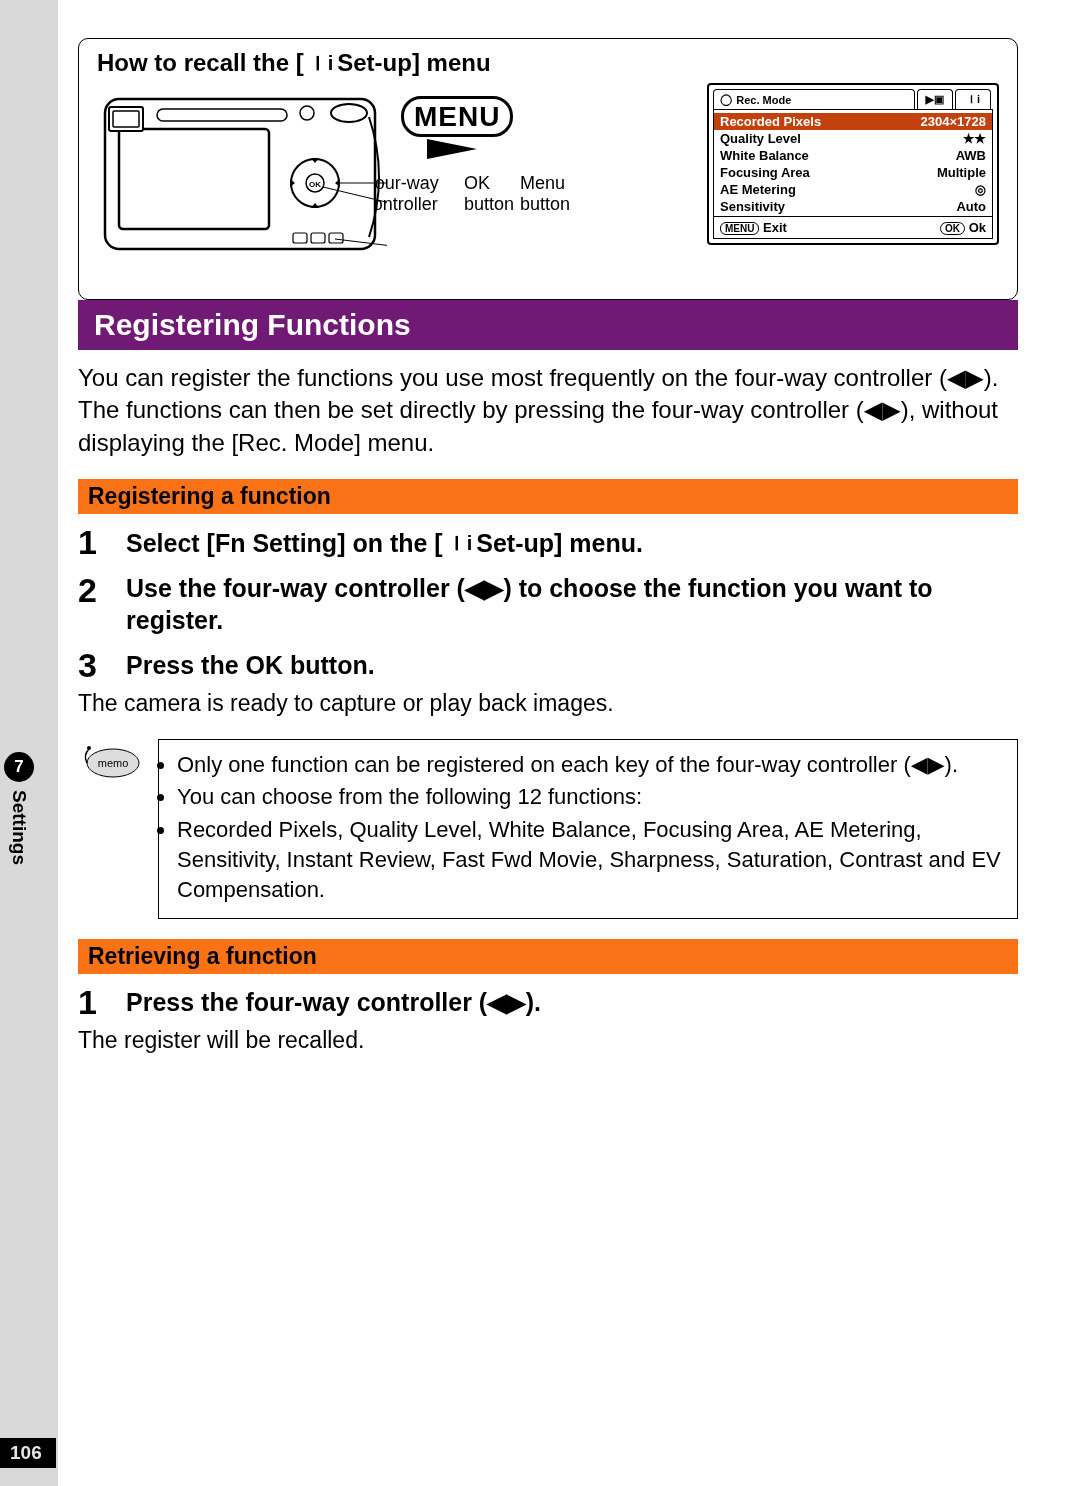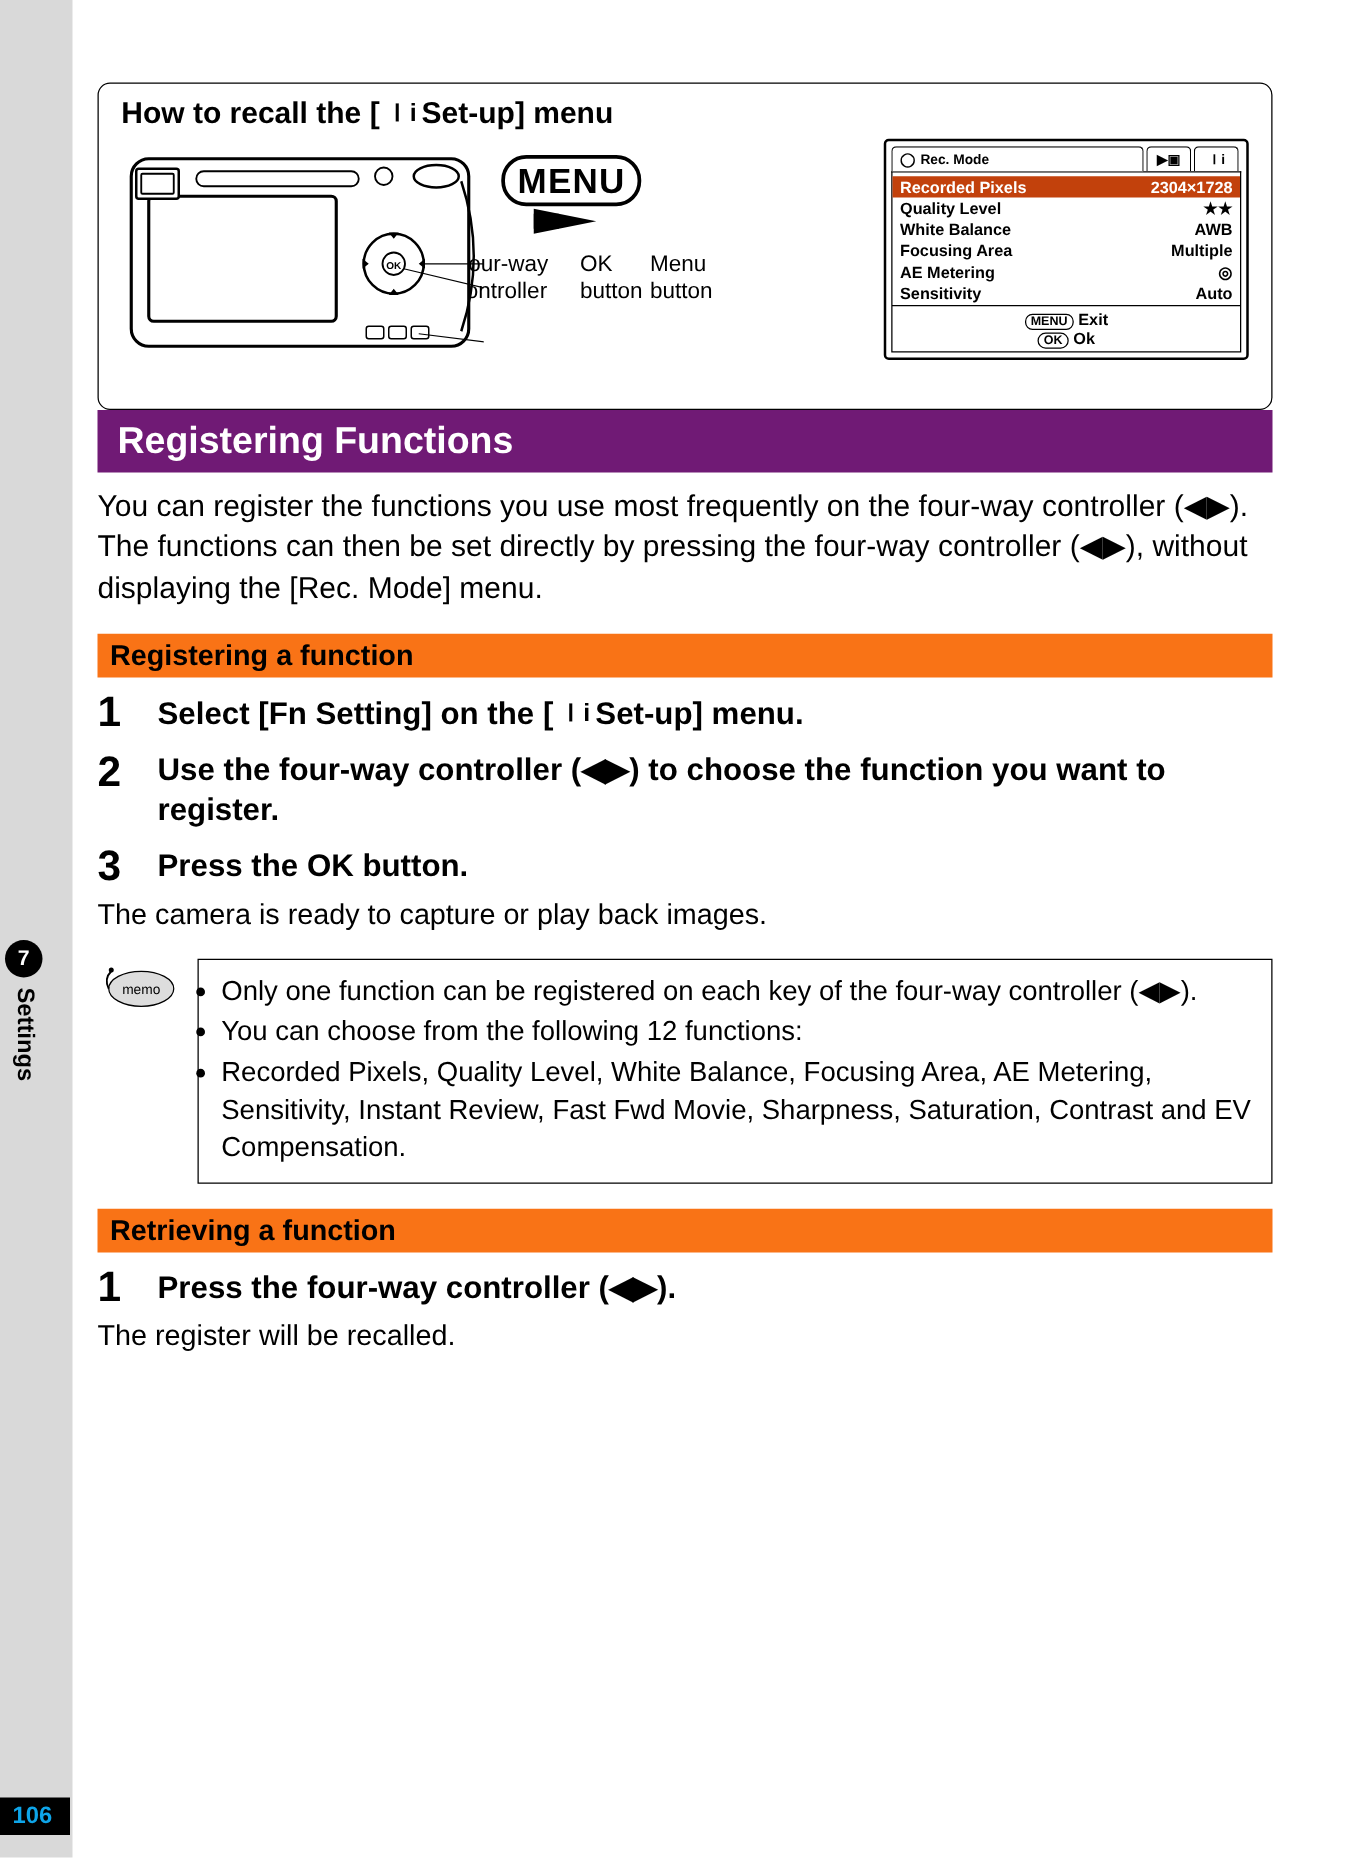--- a/index.html
+++ b/index.html
@@ -20,21 +20,21 @@
     position: absolute;
     left: 0;
     top: 0;
     width: 58px;
     height: 100%;
     background: #d9d9d9;
   }
   .content {
     position: absolute;
     left: 78px;
-    top: 66px;
+    top: 38px;
     width: 940px;
   }
   .recall-box {
     border: 1.5px solid #000;
     border-radius: 10px;
     padding: 10px 18px 14px 18px;
     box-sizing: border-box;
     position: relative;
     height: 262px;
   }
@@ -182,21 +182,20 @@
     padding: 1px 6px;
   }
   .lcd-footer {
     border: 1px solid #000;
     border-top: 1px solid #000;
     padding: 3px 6px;
     display: flex;
     justify-content: space-between;
     align-items: center;
     font-size: 13px;
-    flex-direction: column;
   }
   .menu-pill {
     border: 1px solid #000;
     border-radius: 6px;
     font-size: 10px;
     padding: 0 4px;
     font-weight: bold;
     background: #fff;
     color: #000;
   }
@@ -303,21 +302,21 @@
   .chapter-label {
     writing-mode: vertical-rl;
     font-weight: bold;
     font-size: 19px;
   }
   .page-num-box {
     position: absolute;
     left: 0;
     bottom: 18px;
     background: #000;
-    color: #0ea5e9;
+    color: #e5e5e5;
     font-weight: bold;
     font-size: 19px;
     padding: 4px 14px 4px 10px;
   }
   .cam-icon{ font-size:11px; }
 </style>
 </head>
 <body>
 
 <div class="page">

